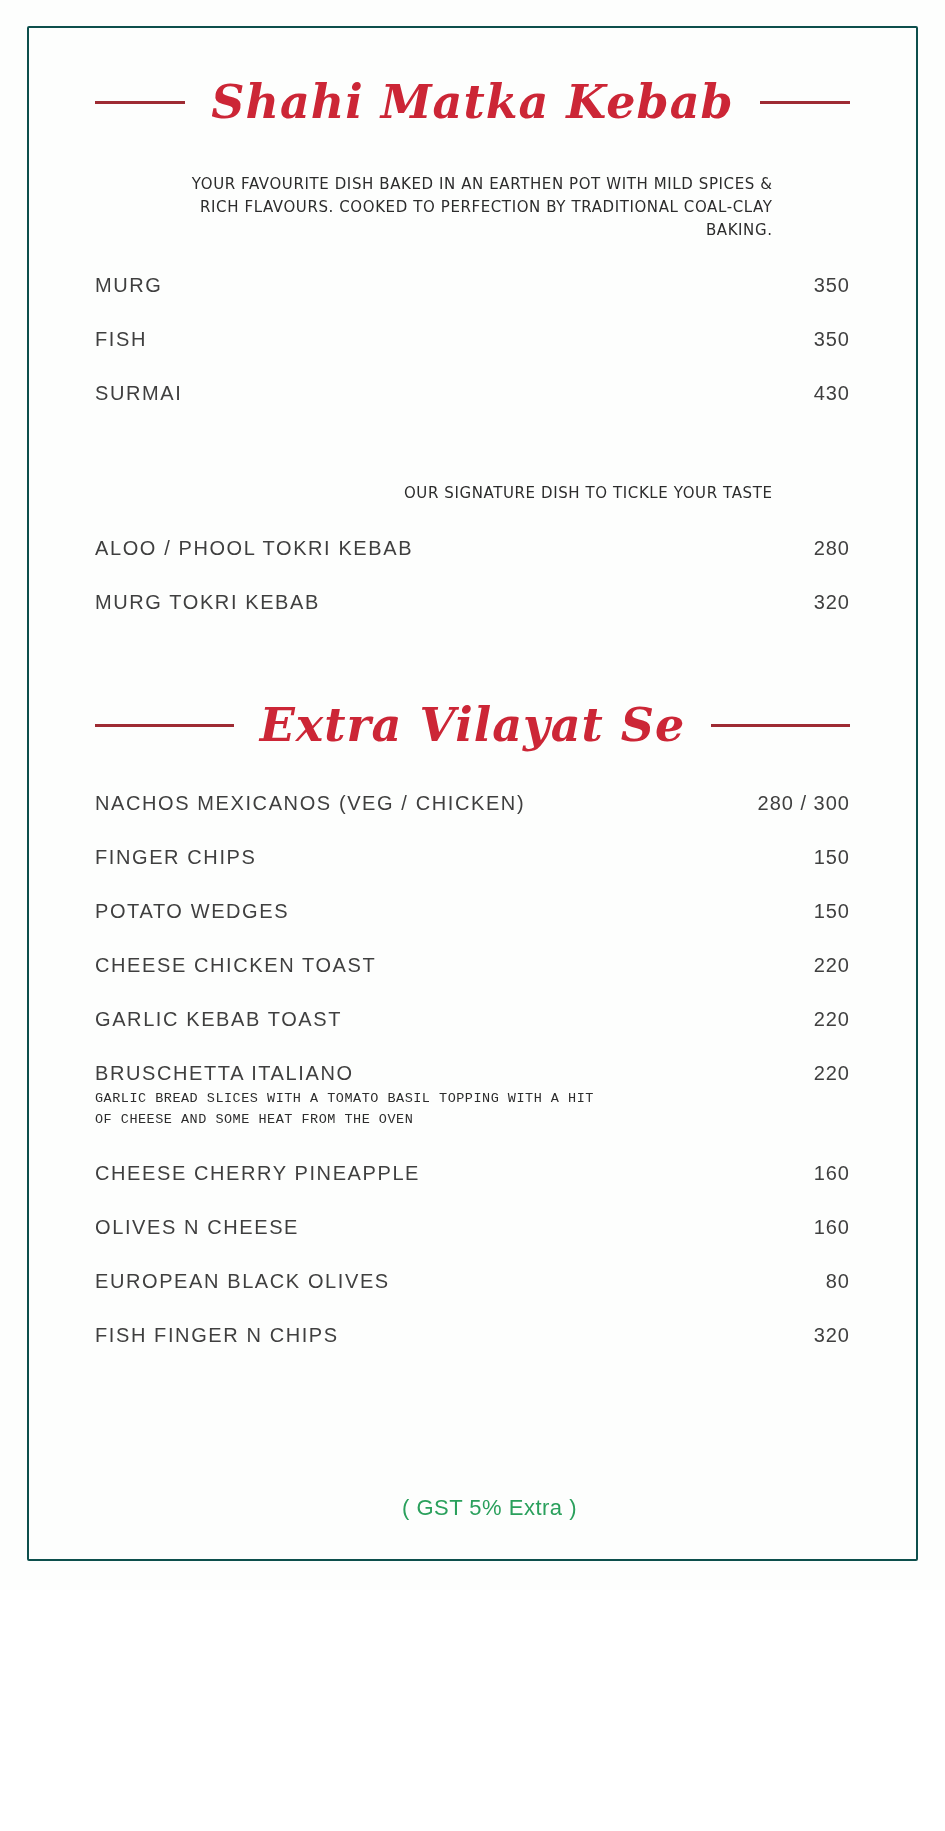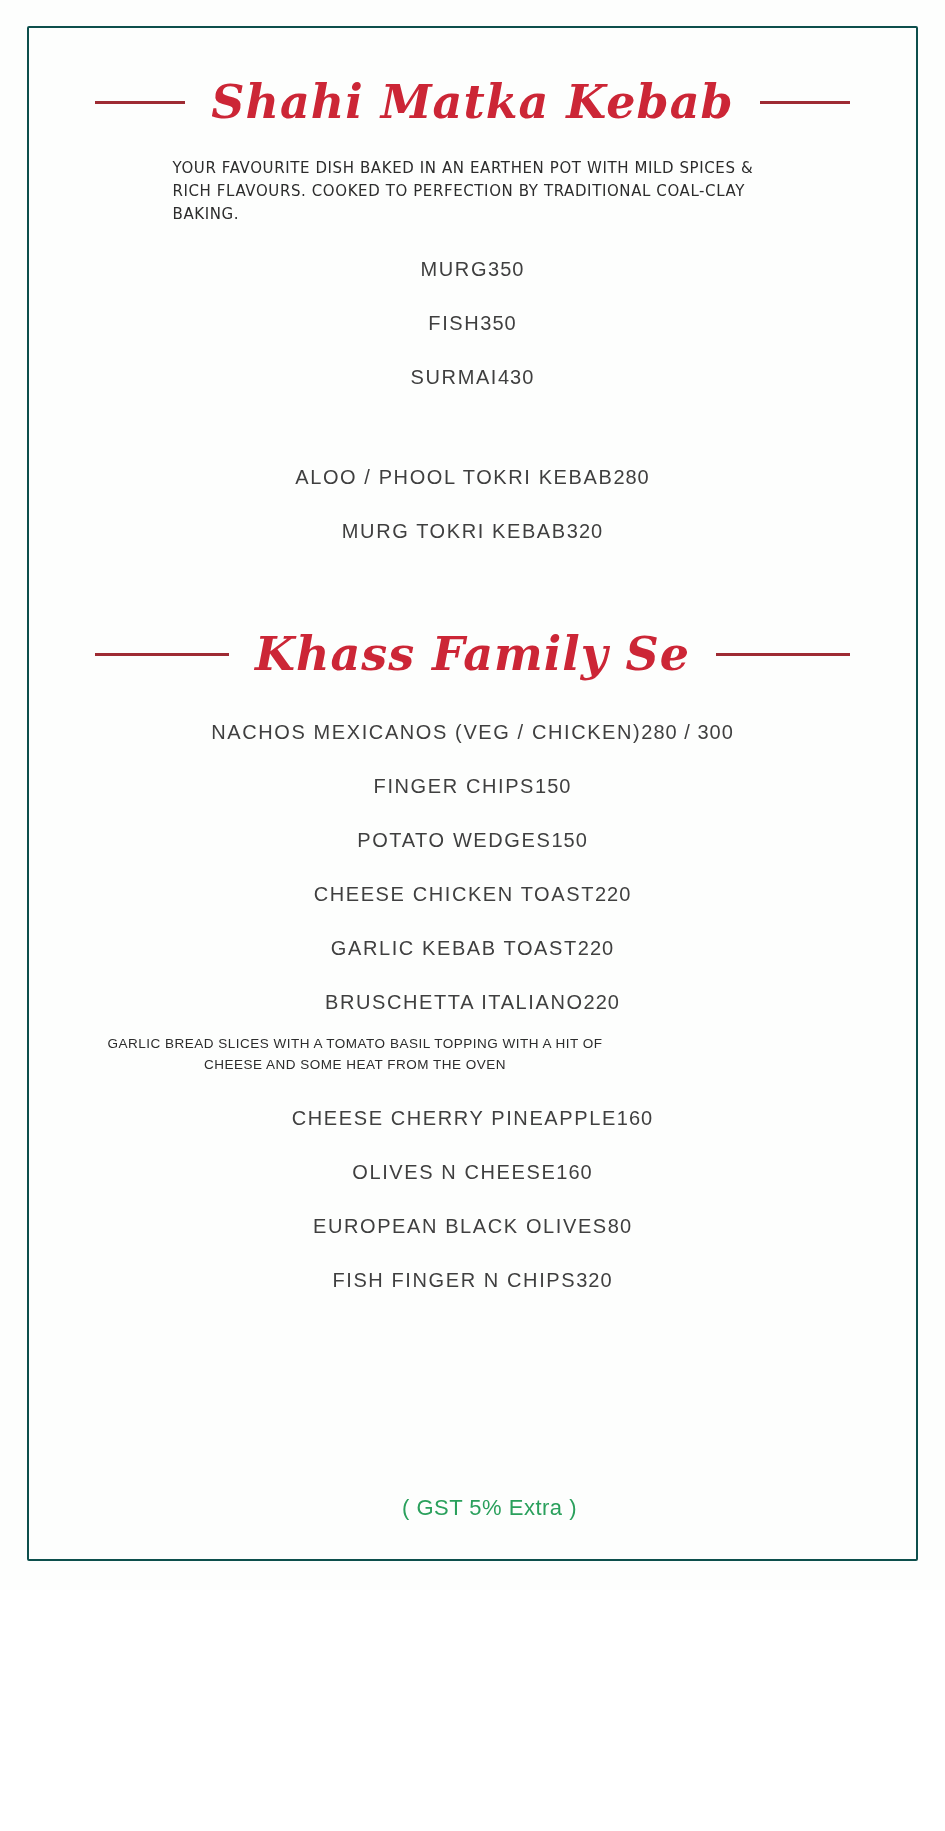--- a/index.html
+++ b/index.html
@@ -29,46 +29,45 @@
   .rule{flex:1;height:3px;background:var(--rule-color);}
   .section-title{
     font-family:"DejaVu Serif", serif;
     font-style:italic;font-weight:bold;
     font-size:46px;line-height:1.5;
     color:var(--heading-color);
     white-space:nowrap;
     letter-spacing:1px;
   }
   .section-desc{
-    margin:20px auto 0 auto;
+    margin:36px auto 0 auto;
     max-width:600px;
-    text-align:left;
+    text-align:right;
     font-family:"DejaVu Sans", sans-serif;
     font-size:15px;line-height:23px;
     letter-spacing:0.6px;
     color:var(--desc-color);
   }
   .items{margin-top:32px;}
   .menu-item{margin-bottom:32px;}
   .item-row{
-    display:flex;justify-content:center;align-items:baseline;
+    display:flex;justify-content:space-between;align-items:baseline;
     font-size:20px;line-height:22px;
     letter-spacing:1.6px;
     color:var(--item-color);
   }
   .item-name{text-align:left;}
   .item-price{text-align:right;white-space:nowrap;letter-spacing:1px;}
   .item-note{
-    margin-top:20px;
+    margin-top:4px;
     max-width:520px;
-    font-family:Liberation Sans, sans-serif;
+    font-family:Liberation Mono, monospace;
     font-size:13.5px;line-height:21px;
     letter-spacing:0.5px;
     color:var(--desc-color);
-    text-align:center;
   }
   .gst{
     position:absolute;left:0;right:0;bottom:38px;
     text-align:center;
     font-size:22px;letter-spacing:0.5px;
     color:var(--gst-color);
     margin-left:34px;
   }
 </style>
 </head>
@@ -105,20 +104,21 @@
     <div class="item-row">
       <span class="item-name">SURMAI</span>
       <span class="item-price">430</span>
     </div>
 
   </div>
 </div>
   </section>
 
   <section class="menu-section">
+    <p class="section-desc">OUR SIGNATURE DISH TO TICKLE YOUR TASTE</p>
     <div class="items">
   <div class="menu-item">
     <div class="item-row">
       <span class="item-name">ALOO / PHOOL TOKRI KEBAB</span>
       <span class="item-price">280</span>
     </div>
 
   </div>
 
   <div class="menu-item">
@@ -127,21 +127,21 @@
       <span class="item-price">320</span>
     </div>
 
   </div>
 </div>
   </section>
 
   <section class="menu-section">
     <div class="heading-row">
       <span class="rule"></span>
-      <h2 class="section-title">Khass Family Se</h2>
+      <h2 class="section-title">Extra Vilayat Se</h2>
       <span class="rule"></span>
     </div>
 
     <div class="items">
   <div class="menu-item">
     <div class="item-row">
       <span class="item-name">NACHOS MEXICANOS (VEG / CHICKEN)</span>
       <span class="item-price">280 / 300</span>
     </div>
 

